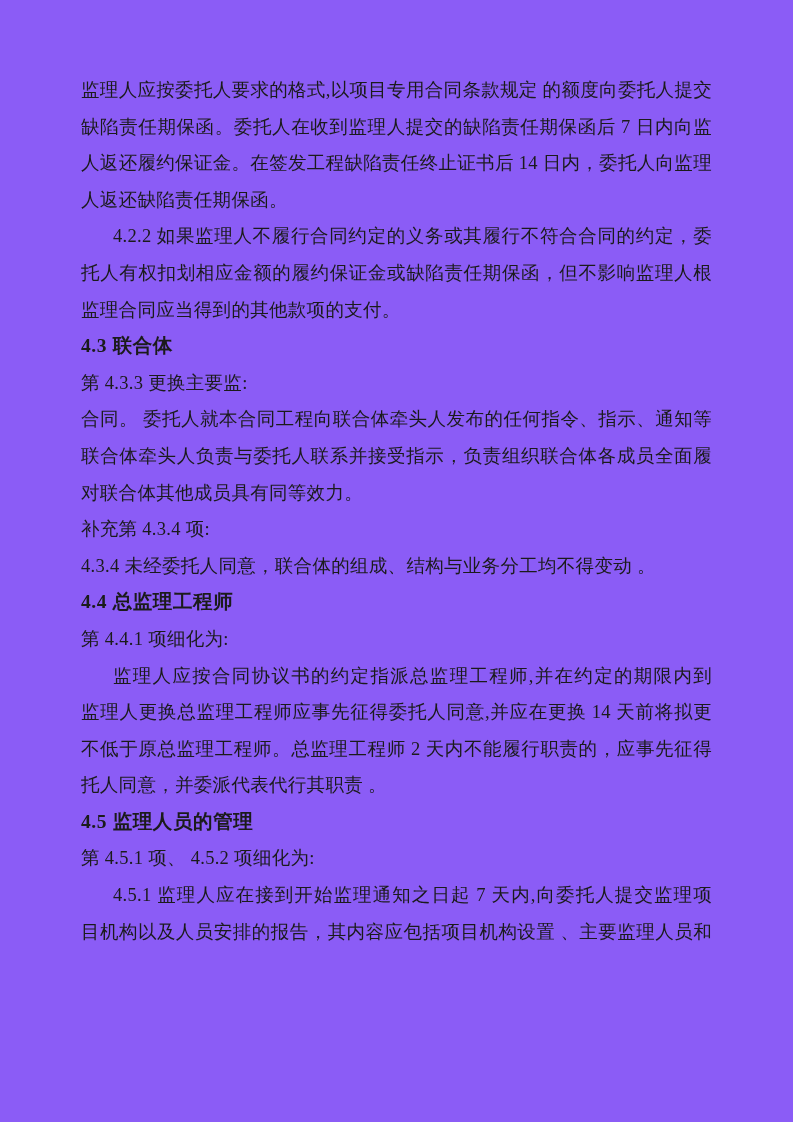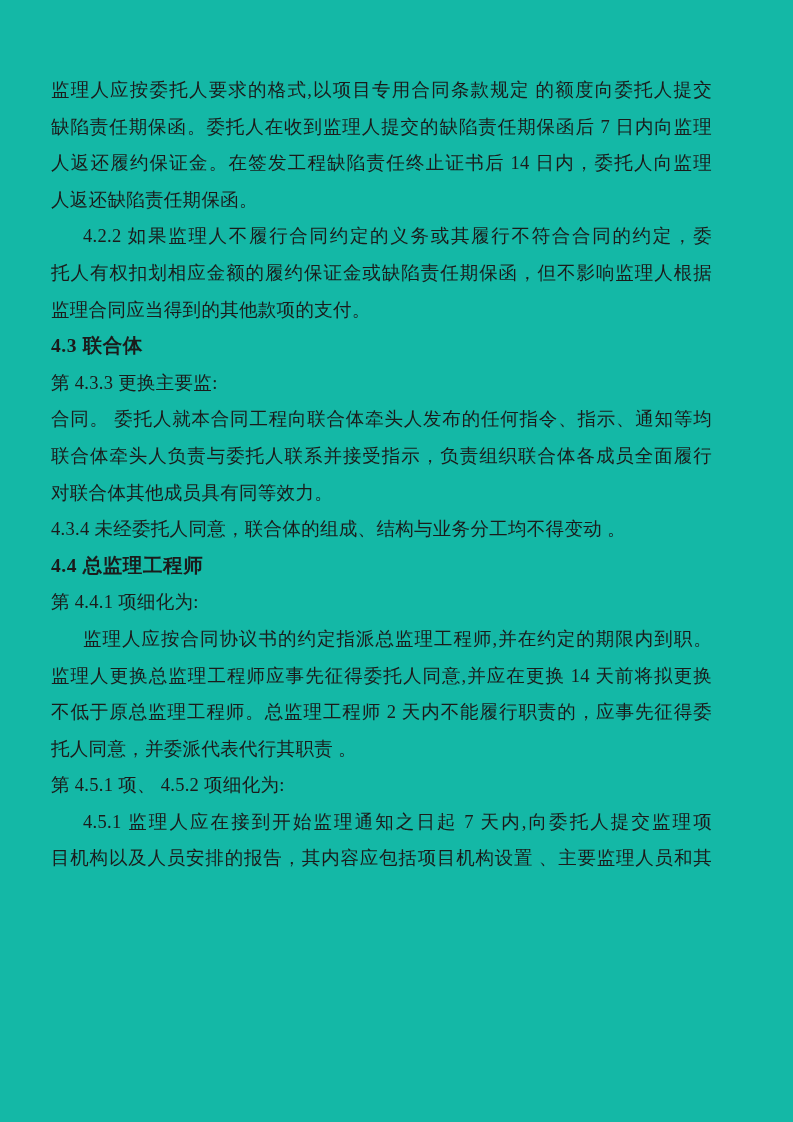--- a/index.html
+++ b/index.html
@@ -4,23 +4,23 @@
 <style>
   html, body {
     margin: 0;
     padding: 0;
     background: #ffffff;
   }
   .page {
     position: relative;
     width: 793px;
     height: 1122px;
-    background: #14b8a6;
+    background: #8b5cf6;
     box-sizing: border-box;
-    padding: 72px 81px 0 51px;
+    padding: 72px 81px 0 81px;
     font-family: "Liberation Serif", "DejaVu Serif", serif;
     font-size: 18.5px;
     color: #1b1b1b;
     overflow: hidden;
   }
   .block { margin: 0; }
   .line {
     line-height: 36.6px;
     height: 36.6px;
     overflow: hidden;
@@ -62,34 +62,40 @@
     </div>
     <div class="block para">
       <div class="line">第 4.3.3 更换主要监:</div>
     </div>
     <div class="block para">
       <div class="line fill">合同。 委托人就本合同工程向联合体牵头人发布的任何指令、指示、通知等均</div>
       <div class="line fill">联合体牵头人负责与委托人联系并接受指示，负责组织联合体各成员全面履行</div>
       <div class="line">对联合体其他成员具有同等效力。</div>
     </div>
     <div class="block para">
+      <div class="line">补充第 4.3.4 项:</div>
+    </div>
+    <div class="block para">
       <div class="line">4.3.4 未经委托人同意，联合体的组成、结构与业务分工均不得变动 。</div>
     </div>
     <div class="block heading">
       <div class="line">4.4 总监理工程师</div>
     </div>
     <div class="block para">
       <div class="line">第 4.4.1 项细化为:</div>
     </div>
     <div class="block para">
       <div class="line fill indent">监理人应按合同协议书的约定指派总监理工程师,并在约定的期限内到职。</div>
       <div class="line fill">监理人更换总监理工程师应事先征得委托人同意,并应在更换 14 天前将拟更换</div>
       <div class="line fill">不低于原总监理工程师。总监理工程师 2 天内不能履行职责的，应事先征得委</div>
       <div class="line">托人同意，并委派代表代行其职责 。</div>
     </div>
+    <div class="block heading">
+      <div class="line">4.5 监理人员的管理</div>
+    </div>
     <div class="block para">
       <div class="line">第 4.5.1 项、 4.5.2 项细化为:</div>
     </div>
     <div class="block para">
       <div class="line fill indent">4.5.1 监理人应在接到开始监理通知之日起 7 天内,向委托人提交监理项</div>
       <div class="line fill">目机构以及人员安排的报告，其内容应包括项目机构设置 、主要监理人员和其</div>
     </div>
   </div>
 
 </body></html>

